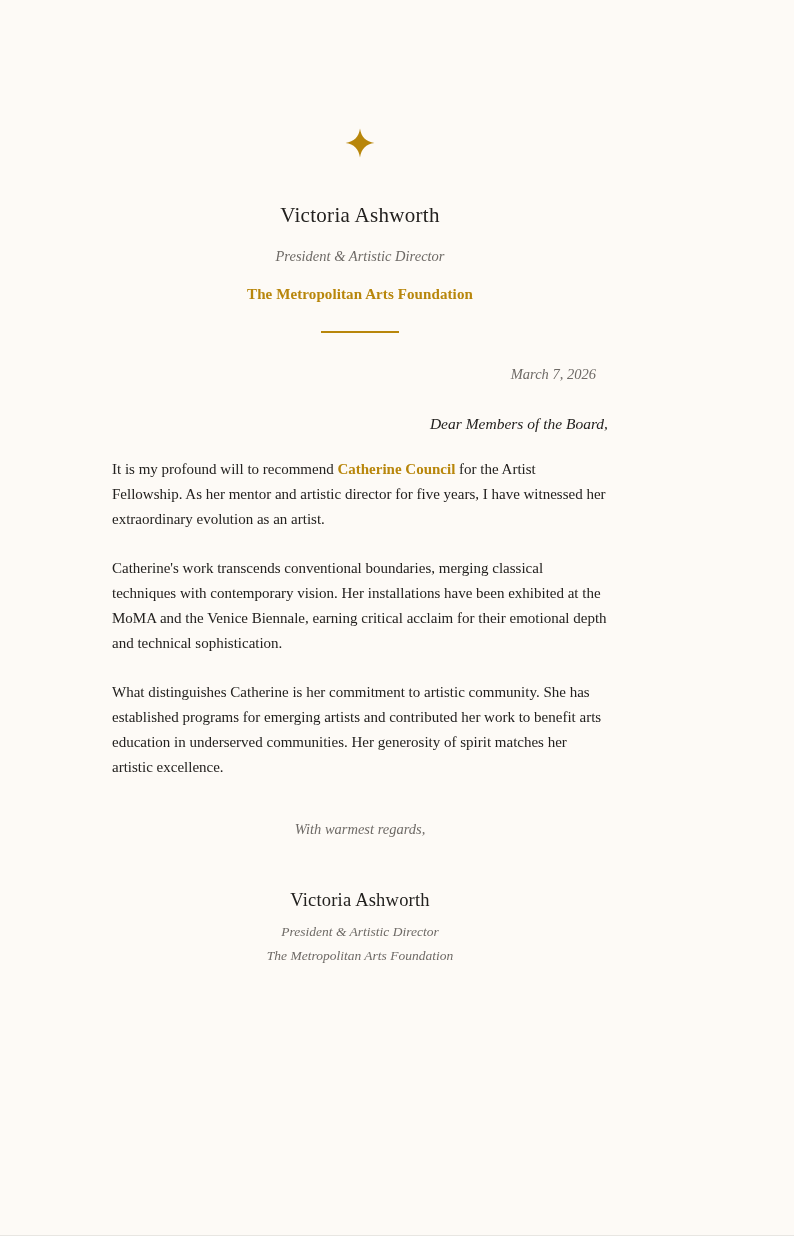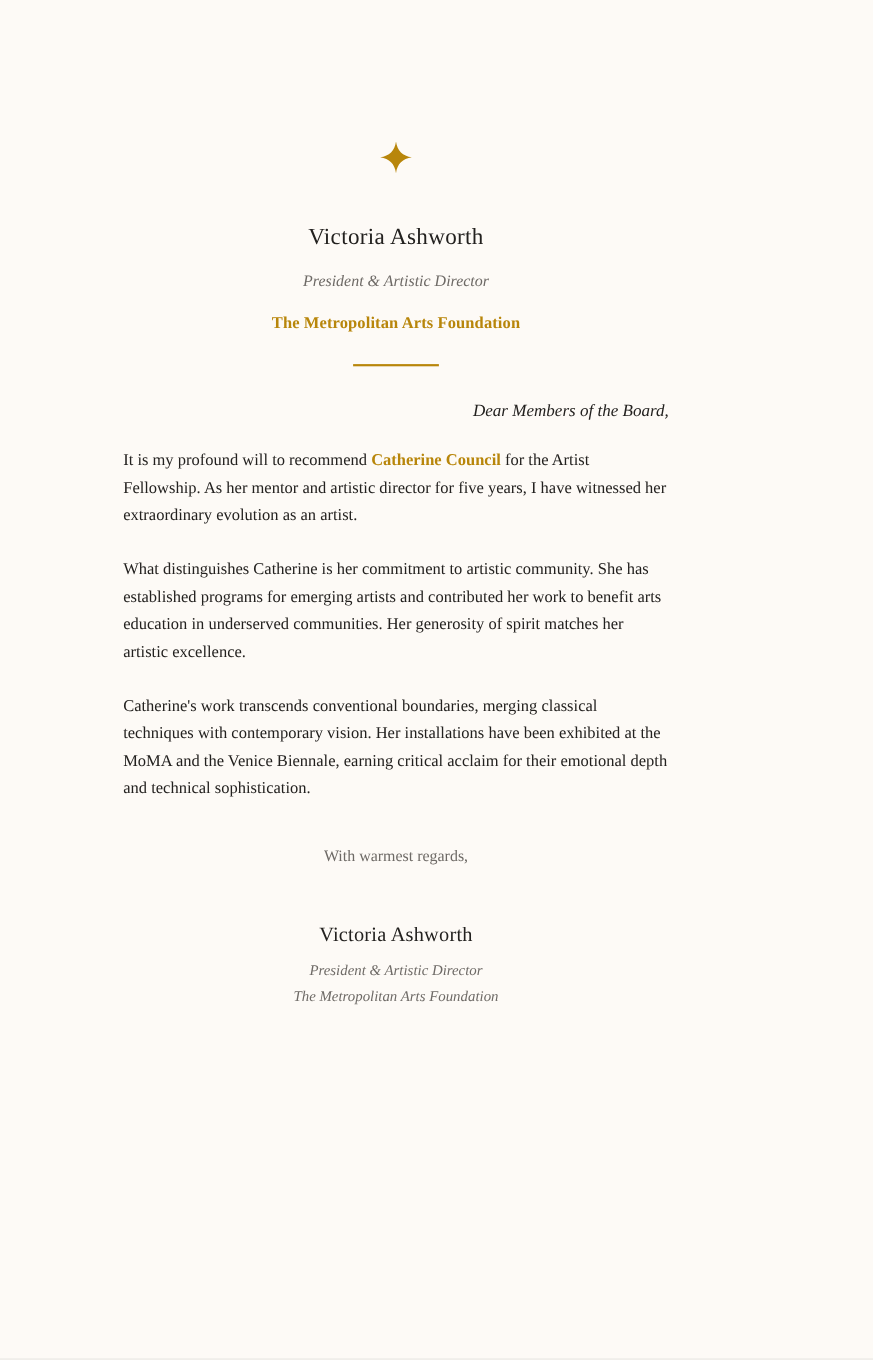--- a/index.html
+++ b/index.html
@@ -115,20 +115,21 @@
   }
 
   
   .signature {
     text-align: center;
     margin-top: 40px;
   }
 
   .sig-closing {
     font-size: 14.5px;
+    font-style: italic;
     color: #6e6a66;
     line-height: 1.3;
   }
 
   .sig-space { height: 50px; }
 
   .sig-name {
     font-size: 18.5px;
     color: #23211f;
     line-height: 1.3;
@@ -159,29 +160,30 @@
   <div class="letterhead">
     <svg class="ornament" viewBox="0 0 100 100" aria-hidden="true">
       <path d="M50 2 C54 30 70 46 98 50 C70 54 54 70 50 98 C46 70 30 54 2 50 C30 46 46 30 50 2 Z" fill="#b8860b"></path>
     </svg>
     <div class="lh-name">Victoria Ashworth</div>
     <div class="lh-title">President &amp; Artistic Director</div>
     <div class="lh-org">The Metropolitan Arts Foundation</div>
     <div class="lh-rule"></div>
   </div>
 
+  <div class="date">March 7, 2026</div>
 
 
   <div class="salutation">Dear Members of the Board,</div>
 
   <p class="body-par"><span>It is my profound will to recommend </span><span class="highlight">Catherine Council</span><span> for the Artist Fellowship. As her mentor and artistic director for five years, I have witnessed her extraordinary evolution as an artist.</span></p>
 
+  <p class="body-par">Catherine's work transcends conventional boundaries, merging classical techniques with contemporary vision. Her installations have been exhibited at the MoMA and the Venice Biennale, earning critical acclaim for their emotional depth and technical sophistication.</p>
+
   <p class="body-par">What distinguishes Catherine is her commitment to artistic community. She has established programs for emerging artists and contributed her work to benefit arts education in underserved communities. Her generosity of spirit matches her artistic excellence.</p>
-
-  <p class="body-par">Catherine's work transcends conventional boundaries, merging classical techniques with contemporary vision. Her installations have been exhibited at the MoMA and the Venice Biennale, earning critical acclaim for their emotional depth and technical sophistication.</p>
 
 
   <div class="signature">
     <div class="sig-closing">With warmest regards,</div>
     <div class="sig-space"></div>
     <div class="sig-name">Victoria Ashworth</div>
     <div class="sig-title">President &amp; Artistic Director</div>
     <div class="sig-org">The Metropolitan Arts Foundation</div>
   </div>
 

